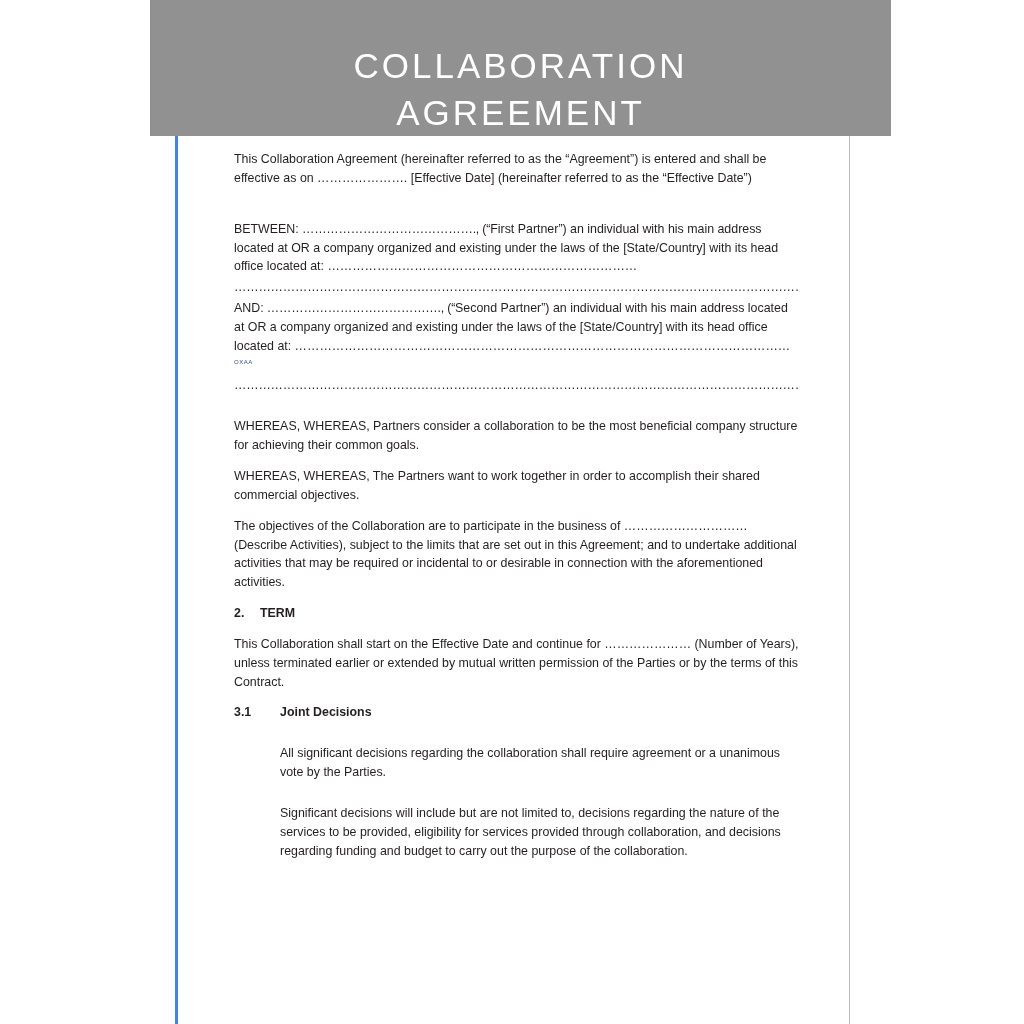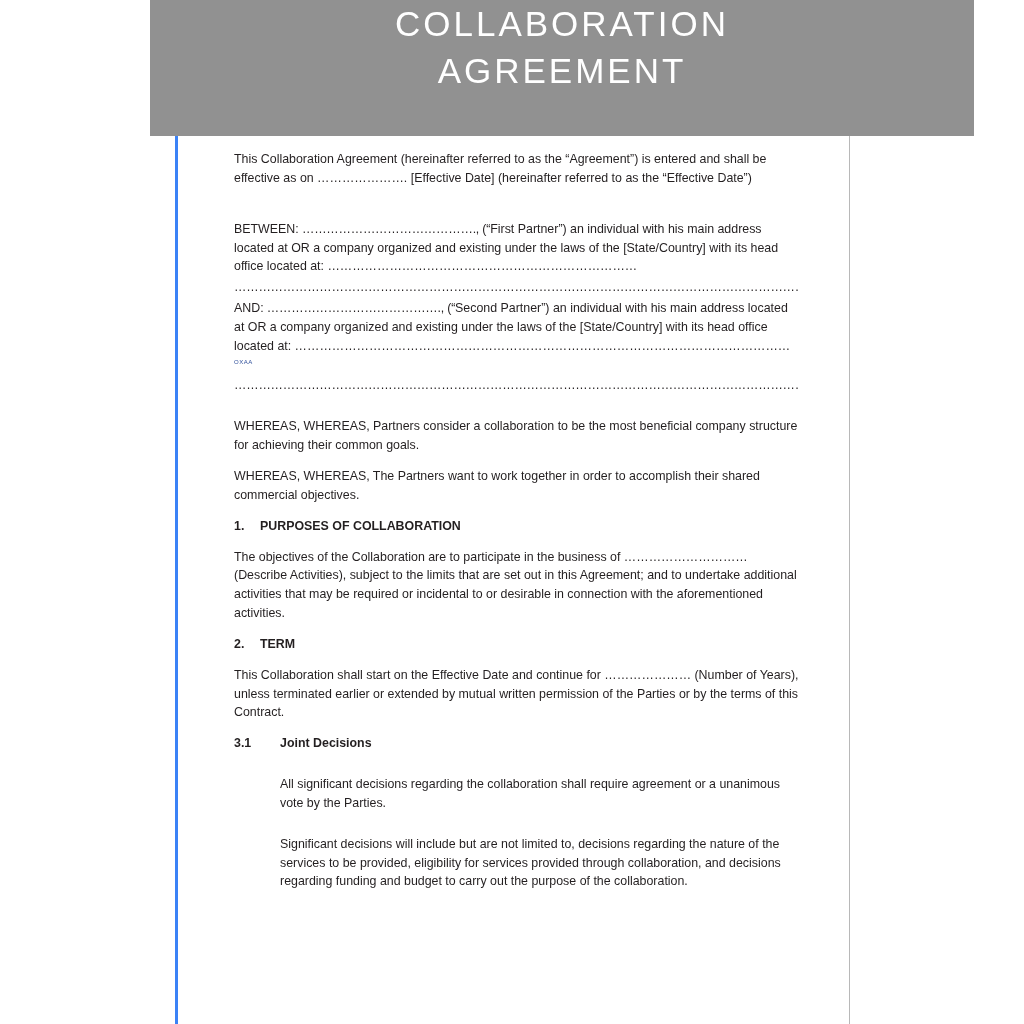--- a/index.html
+++ b/index.html
@@ -17,25 +17,25 @@
     position: relative;
     width: 1024px;
     height: 1024px;
     background: #ffffff;
   }
   
   .header-banner {
     position: absolute;
     left: 150px;
     top: 0;
-    width: 824px;
+    width: 741px;
     height: 136px;
     background: #919191;
     display: flex;
-    align-items: flex-start;
+    align-items: flex-end;
     justify-content: center;
     box-sizing: border-box;
   }
   .header-title {
     color: #ffffff;
     font-size: 35px;
     letter-spacing: 3px;
     line-height: 1.35;
     text-align: center;
     font-weight: 400;
@@ -138,21 +138,20 @@
       <p class="tight rule-line">……………………………………………………………………………………………………………………………………………………………………………………………….</p>
 
       <p class="tight"><span class="b">AND:</span><span class="dots">   ……………………………………., (“</span><span class="b">Second Partner</span><span>”) an individual with his main address located at OR a company organized and existing under the laws of the [State/Country] with its head office located at: …………………………………………………………………………………………………………</span><span class="wm">OXAA</span></p>
       <p class="rule-line">……………………………………………………………………………………………………………………………………………………………………………………………….</p>
 
       <div class="spacer-sm"></div>
 
       <p>WHEREAS, WHEREAS, Partners consider a collaboration to be the most beneficial company structure for achieving their common goals.</p>
       <p>WHEREAS, WHEREAS, The Partners want to work together in order to accomplish their shared commercial objectives.</p>
 
-      <p class="sec-head"><span class="num">1.</span><span>PURPOSES OF COLLABORATION</span></p>
       <p>The objectives of the Collaboration are to participate in the business of ………………………… (Describe Activities), subject to the limits that are set out in this Agreement; and to undertake additional activities that may be required or incidental to or desirable in connection with the aforementioned activities.</p>
 
       <p class="sec-head"><span class="num">2.</span><span>TERM</span></p>
       <p>This Collaboration shall start on the Effective Date and continue for ………………… (Number of Years), unless terminated earlier or extended by mutual written permission of the Parties or by the terms of this Contract.</p>
 
 
       <p class="sub-head"><span class="num">3.1</span><span>Joint Decisions</span></p>
 
       <p class="indent">All significant decisions regarding the collaboration shall require agreement or a unanimous vote by the Parties.</p>
       <p class="indent">Significant decisions will include but are not limited to, decisions regarding the nature of the services to be provided, eligibility for services provided through collaboration, and decisions regarding funding and budget to carry out the purpose of the collaboration.</p>

